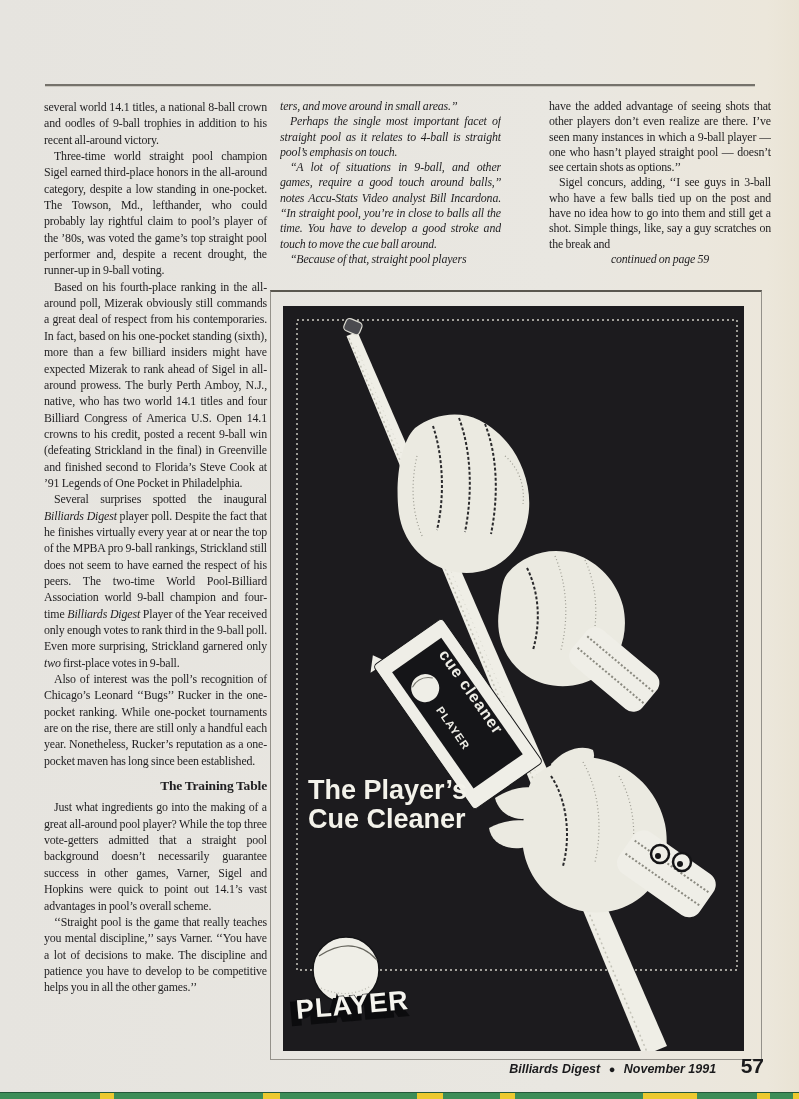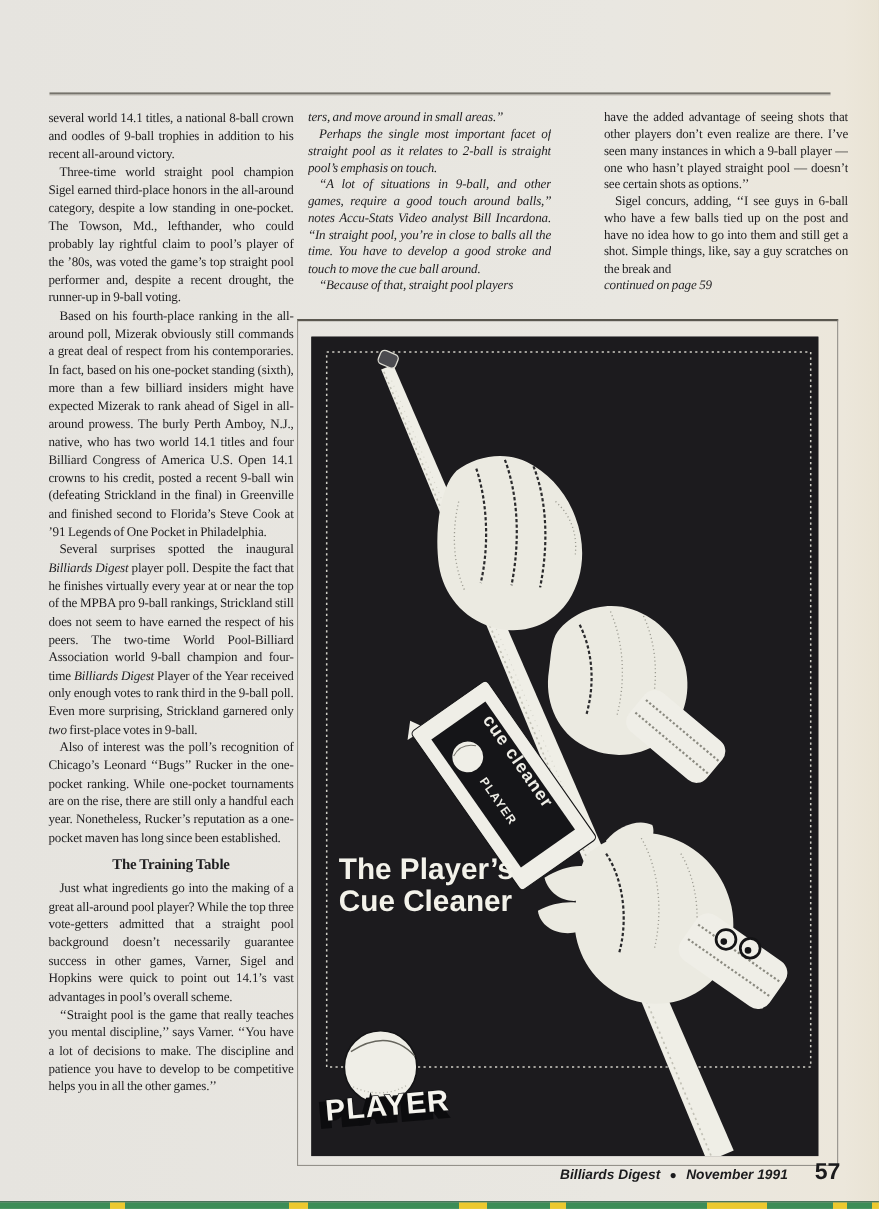--- a/index.html
+++ b/index.html
@@ -16,22 +16,22 @@
   .header-rule{position:absolute;left:45px;top:84px;width:710px;height:0;
                border-top:2px solid #75726b;border-bottom:1px solid #cac7bf;}
   
   .col{position:absolute;top:99px;text-align:justify;font-size:11.9px;letter-spacing:-.15px;
        word-spacing:-.5px;}
   .col p{margin:0;text-indent:10px;}
   .col p.first{text-indent:0;}
   .col-1{left:44px;width:223px;line-height:16.35px;}
   .col-2{left:280px;width:221px;line-height:15.3px;height:190px;overflow:hidden;font-style:italic;}
   .col-3{left:521px;width:222px;line-height:15.3px;height:190px;overflow:hidden;margin-left:28px;}
-  .col h3{margin:9px 0 5px 0;font-size:13.5px;text-indent:0;text-align:center;}
-  .continued{font-style:italic;text-align:left;text-indent:0;}
+  .col h3{margin:9px 0 5px 0;font-size:13.5px;text-indent:0;text-align:right;}
+  .continued{font-style:italic;text-align:center;text-indent:0;}
   
   .ad-frame{position:absolute;left:270px;top:290px;width:490px;height:767px;
             border-top:2px solid #5a574f;border-left:1px solid #94918a;
             border-right:1px solid #94918a;border-bottom:1px solid #94918a;}
   .ad-black{position:absolute;left:283px;top:306px;width:461px;height:745px;background:#1c1b1e;}
   .ad-black svg{position:absolute;left:0;top:0;}
   .ad-headline{position:absolute;left:308px;top:744px;color:#f3f2ea;z-index:5;
                font-family:"Liberation Sans",sans-serif;font-weight:bold;font-size:27px;line-height:29px;margin-top:32px;}
   .ad-bullets{position:absolute;left:310px;top:812px;width:228px;z-index:5;margin:0;padding:0;
               list-style:none;color:#f1f0e8;font-family:"Liberation Sans",sans-serif;
@@ -65,28 +65,28 @@
     <p>Based on his fourth-place ranking in the all-around poll, Mizerak obviously still commands a great deal of respect from his contemporaries. In fact, based on his one-pocket standing (sixth), more than a few billiard insiders might have expected Mizerak to rank ahead of Sigel in all-around prowess. The burly Perth Amboy, N.J., native, who has two world 14.1 titles and four Billiard Congress of America U.S. Open 14.1 crowns to his credit, posted a recent 9-ball win (defeating Strickland in the final) in Greenville and finished second to Florida’s Steve Cook at ’91 Legends of One Pocket in Philadelphia.</p>
     <p>Several surprises spotted the inaugural <i>Billiards Digest</i> player poll. Despite the fact that he finishes virtually every year at or near the top of the MPBA pro 9-ball rankings, Strickland still does not seem to have earned the respect of his peers. The two-time World Pool-Billiard Association world 9-ball champion and four-time <i>Billiards Digest</i> Player of the Year received only enough votes to rank third in the 9-ball poll. Even more surprising, Strickland garnered only <i>two</i> first-place votes in 9-ball.</p>
     <p>Also of interest was the poll’s recognition of Chicago’s Leonard ‘‘Bugs’’ Rucker in the one-pocket ranking. While one-pocket tournaments are on the rise, there are still only a handful each year. Nonetheless, Rucker’s reputation as a one-pocket maven has long since been established.</p>
     <h3>The Training Table</h3>
     <p>Just what ingredients go into the making of a great all-around pool player? While the top three vote-getters admitted that a straight pool background doesn’t necessarily guarantee success in other games, Varner, Sigel and Hopkins were quick to point out 14.1’s vast advantages in pool’s overall scheme.</p>
     <p>‘‘Straight pool is the game that really teaches you mental discipline,’’ says Varner. ‘‘You have a lot of decisions to make. The discipline and patience you have to develop to be competitive helps you in all the other games.’’</p>
   </div>
 
   <div class="col col-2">
     <p class="first">ters, and move around in small areas.’’</p>
-    <p>Perhaps the single most important facet of straight pool as it relates to 2-ball is straight pool’s emphasis on touch.</p>
+    <p>Perhaps the single most important facet of straight pool as it relates to 4-ball is straight pool’s emphasis on touch.</p>
     <p>‘‘A lot of situations in 9-ball, and other games, require a good touch around balls,’’ notes Accu-Stats Video analyst Bill Incardona. ‘‘In straight pool, you’re in close to balls all the time. You have to develop a good stroke and touch to move the cue ball around.</p>
     <p>‘‘Because of that, straight pool players</p>
   </div>
 
   <div class="col col-3">
     <p class="first">have the added advantage of seeing shots that other players don’t even realize are there. I’ve seen many instances in which a 9-ball player — one who hasn’t played straight pool — doesn’t see certain shots as options.’’</p>
-    <p>Sigel concurs, adding, ‘‘I see guys in 6-ball who have a few balls tied up on the post and have no idea how to go into them and still get a shot. Simple things, like, say a guy scratches on the break and</p>
+    <p>Sigel concurs, adding, ‘‘I see guys in 3-ball who have a few balls tied up on the post and have no idea how to go into them and still get a shot. Simple things, like, say a guy scratches on the break and</p>
     <div class="continued">continued on page 59</div>
   </div>
 
   <div class="ad-frame"></div>
   <div class="ad-black">
     <svg width="461" height="745" viewBox="0 0 461 745">
       <rect x="0" y="0" width="461" height="745" fill="#1c1b1e"></rect>
 
       <rect x="14" y="14" width="440" height="650" fill="none" stroke="#cfcec5" stroke-width="1.4" stroke-dasharray="2 3"></rect>
 

